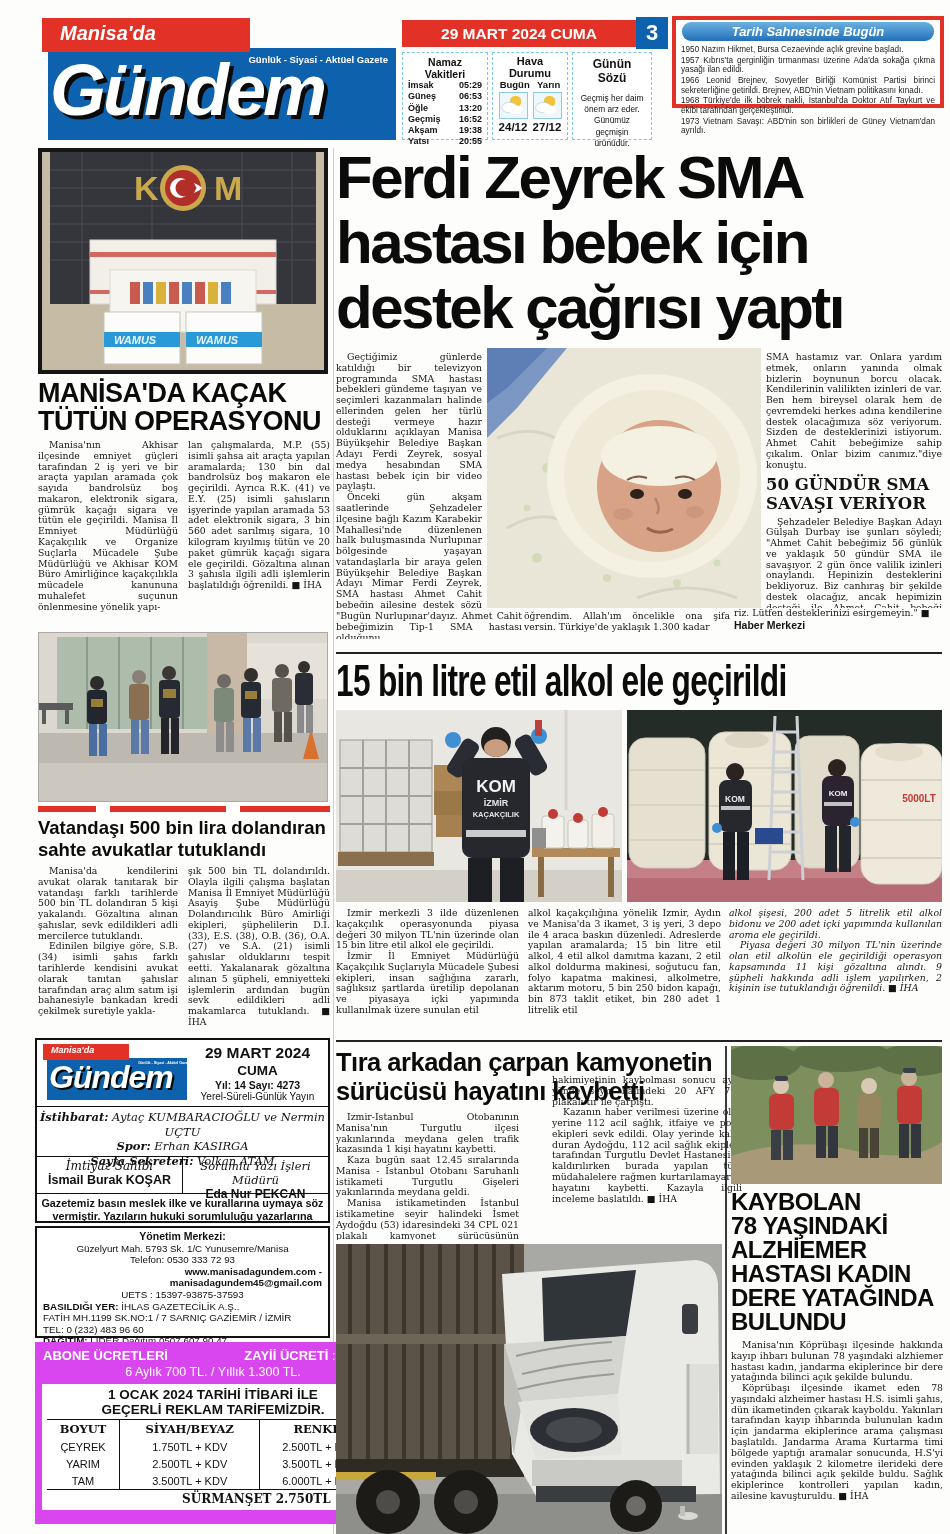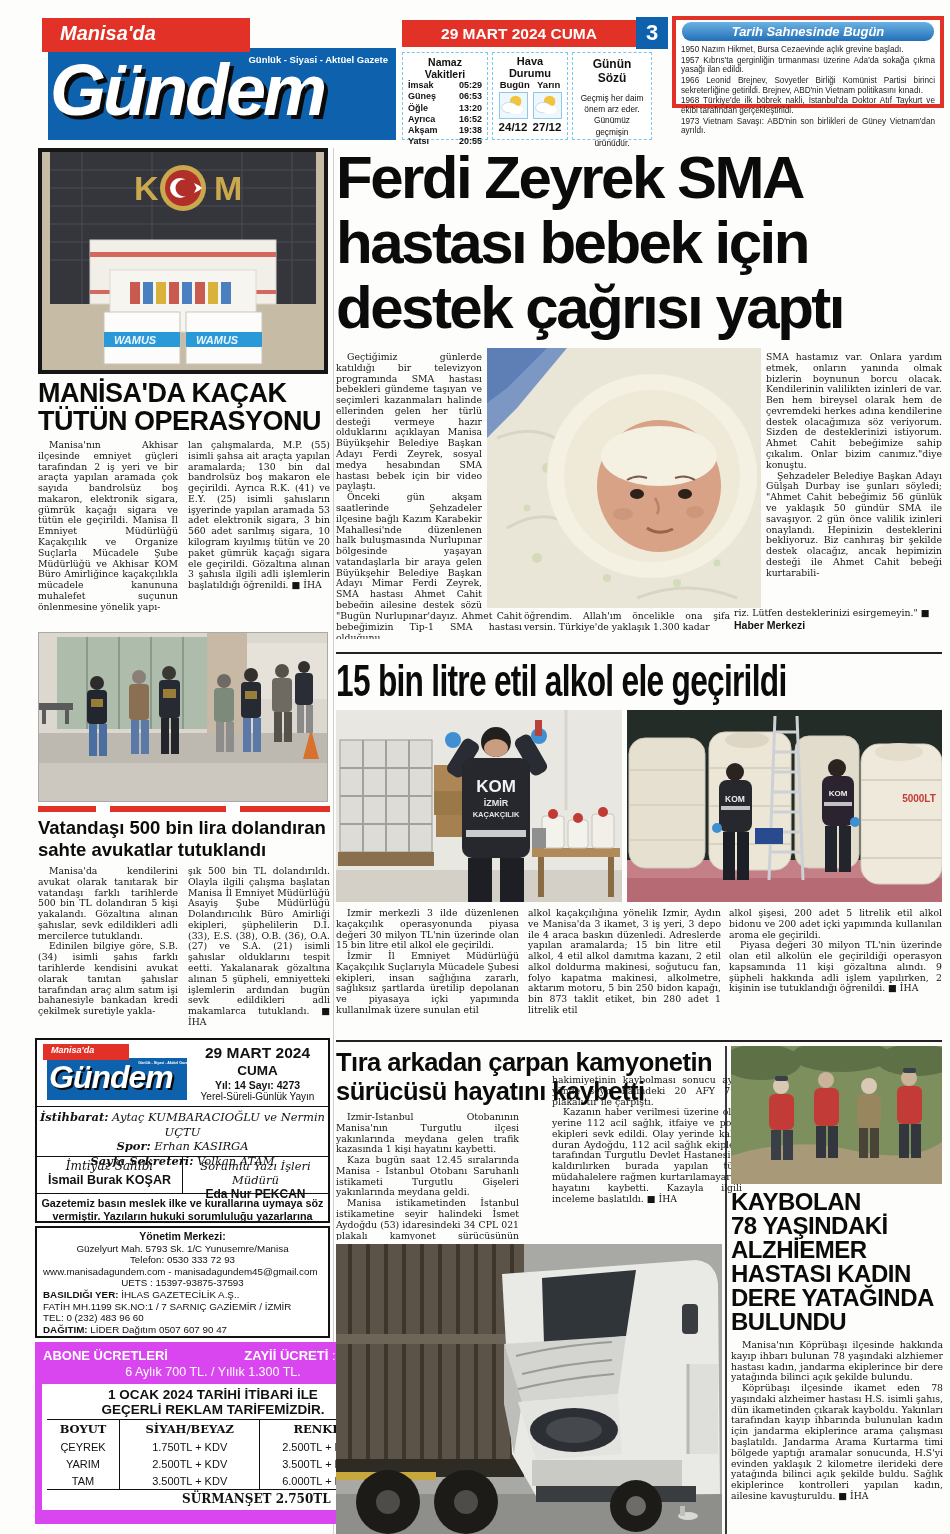--- a/index.html
+++ b/index.html
@@ -71,21 +71,21 @@
       </div>
     <div class="prow">
         <span>Güneş</span>
         <span>06:53</span>
       </div>
     <div class="prow">
         <span>Öğle</span>
         <span>13:20</span>
       </div>
     <div class="prow">
-        <span>Ayrıca</span>
+        <span>Geçmiş</span>
         <span>16:52</span>
       </div>
     <div class="prow">
         <span>Akşam</span>
         <span>19:38</span>
       </div>
     <div class="prow">
         <span>Yatsı</span>
         <span>20:55</span>
       </div>
@@ -288,21 +288,21 @@
         <div class="sans" style="font-size:12px;font-weight:bold;">Eda Nur PEKCAN</div>
       </div>
     </div>
     <div class="mh-div sans" style="font-size:10.8px;font-weight:bold;text-align:center;padding:3px 4px;line-height:1.25;">Gazetemiz basın meslek ilke ve kurallarına uymaya söz vermiştir. Yazıların hukuki sorumluluğu yazarlarına aittir.</div>
   </div>
 
   <div class="abs box-frame sans" style="left:35px;top:1226px;width:295px;height:112px;padding:3px 6px;font-size:9.8px;line-height:11.6px;">
     <div style="text-align:center;font-weight:bold;font-size:10.5px;"><b>Yönetim Merkezi:</b></div>
     <div style="text-align:center;"><span>Güzelyurt Mah. 5793 Sk. 1/C Yunusemre/Manisa</span></div>
     <div style="text-align:center;"><span>Telefon: 0530 333 72 93</span></div>
-    <div style="text-align:left;"><span>www.manisadagundem.com - manisadagundem45@gmail.com</span></div>
+    <div style="text-align:right;font-weight:bold;"><span>www.manisadagundem.com - manisadagundem45@gmail.com</span></div>
     <div style="text-align:center;"><span>UETS : 15397-93875-37593</span></div>
     <div><b>BASILDIĞI YER:</b><span> İHLAS GAZETECİLİK A.Ş..</span></div>
     <div><span>FATİH MH.1199 SK.NO:1 / 7 SARNIÇ GAZİEMİR / İZMİR</span></div>
     <div><span>TEL: 0 (232) 483 96 60</span></div>
     <div><b>DAĞITIM:</b><span> LİDER Dağıtım 0507 607 90 47</span></div>
   </div>
 
   <div class="abs" style="left:35px;top:1342px;width:356px;height:182px;background:#d946ef;color:#fff;">
     <div class="sans" style="display:flex;justify-content:space-between;padding:6px 8px 0 8px;font-size:13px;">
       <span style="font-weight:900;">ABONE ÜCRETLERİ</span>
@@ -388,20 +388,24 @@
       <path d="M188,130 q10,-4 20,2" stroke="#7a5a48" stroke-width="2" fill="none"></path>
       <path d="M168,150 q6,10 2,16" stroke="#b5846c" stroke-width="2.5" fill="none"></path>
       <path d="M160,180 q12,8 26,1" stroke="#9c624c" stroke-width="3" fill="none"></path>
       <ellipse cx="136" cy="166" rx="10" ry="6" fill="#c78f74" opacity="0.6"></ellipse>
       <ellipse cx="208" cy="164" rx="9" ry="6" fill="#c78f74" opacity="0.6"></ellipse>
     </svg>
   </div>
 
   <div class="abs bt" style="left:766px;top:352px;width:176px;height:256px;">
     <p class="ni">SMA hastamız var. Onlara yardım etmek, onların yanında olmak bizlerin boynunun borcu olacak. Kendilerinin valilikten izinleri de var. Ben hem bireysel olarak hem de çevremdeki herkes adına kendilerine destek olacağımıza söz veriyorum. Sizden de desteklerinizi istiyorum. Ahmet Cahit bebeğimize sahip çıkalım. Onlar bizim canımız."diye konuştu.</p>
+    <div style="font-family:'DejaVu Serif',serif;font-weight:bold;font-size:16.5px;line-height:1.15;text-align:left;margin:5px 0 3px 0;">
+      <div>50 GÜNDÜR SMA</div>
+      <div>SAVAŞI VERİYOR</div>
+    </div>
     <p>Şehzadeler Belediye Başkan Adayı Gülşah Durbay ise şunları söyledi; "Ahmet Cahit bebeğimiz 56 günlük ve yaklaşık 50 gündür SMA ile savaşıyor. 2 gün önce valilik izinleri onaylandı. Hepinizin desteklerini bekliyoruz. Biz canhıraş bir şekilde destek olacağız, ancak hepimizin desteği ile Ahmet Cahit bebeği kurtarabili-</p>
   </div>
 
   <div class="abs bt" style="left:336px;top:611px;width:186px;height:28px;">
     <p class="ni">"Bugün Nurlupınar'dayız. Ahmet Cahit bebeğimizin Tip-1 SMA hastası olduğunu</p>
   </div>
   <div class="abs bt" style="left:524px;top:611px;width:206px;height:28px;">
     <p class="ni">öğrendim. Allah'ım öncelikle ona şifa versin. Türkiye'de yaklaşık 1.300 kadar</p>
   </div>
   <div class="abs bt" style="left:734px;top:608px;width:208px;height:34px;">
@@ -522,21 +526,21 @@
     </svg>
   </div>
 
   <div class="abs bt" style="left:336px;top:908px;width:183px;height:126px;">
     <p>İzmir merkezli 3 ilde düzenlenen kaçakçılık operasyonunda piyasa değeri 30 milyon TL'nin üzerinde olan 15 bin litre etil alkol ele geçirildi.</p>
     <p>İzmir İl Emniyet Müdürlüğü Kaçakçılık Suçlarıyla Mücadele Şubesi ekipleri, insan sağlığına zararlı, sağlıksız şartlarda üretilip depolanan ve piyasaya içki yapımında kullanılmak üzere sunulan etil</p>
   </div>
   <div class="abs bt" style="left:528px;top:908px;width:193px;height:126px;">
     <p class="ni">alkol kaçakçılığına yönelik İzmir, Aydın ve Manisa'da 3 ikamet, 3 iş yeri, 3 depo ile 4 araca baskın düzenledi. Adreslerde yapılan aramalarda; 15 bin litre etil alkol, 4 etil alkol damıtma kazanı, 2 etil alkol doldurma makinesi, soğutucu fan, folyo kapatma makinesi, alkolmetre, aktarım motoru, 5 bin 250 bidon kapağı, bin 873 taklit etiket, bin 280 adet 1 litrelik etil</p>
   </div>
-  <div class="abs bt" style="left:729px;top:908px;width:213px;height:126px;">
+  <div class="abs bt" style="left:729px;top:908px;width:213px;height:126px;font-style:italic;">
     <p class="ni">alkol şişesi, 200 adet 5 litrelik etil alkol bidonu ve 200 adet içki yapımında kullanılan aroma ele geçirildi.</p>
     <p>Piyasa değeri 30 milyon TL'nin üzerinde olan etil alkolün ele geçirildiği operasyon kapsamında 11 kişi gözaltına alındı. 9 şüpheli hakkında adli işlem yapılırken, 2 kişinin ise tutuklandığı öğrenildi. ■ İHA</p>
   </div>
 
   <div class="abs rule" style="left:336px;top:1040px;width:606px;height:2px;"></div>
   <div class="abs" style="left:725px;top:1046px;width:2px;height:488px;background:#3a3a3a;"></div>
 
   <div class="abs hl" style="left:336px;top:1048px;width:388px;font-size:25.5px;line-height:1.12;letter-spacing:-0.5px;">
     <div>Tıra arkadan çarpan kamyonetin</div>
     <div>sürücüsü hayatını kaybetti</div>

